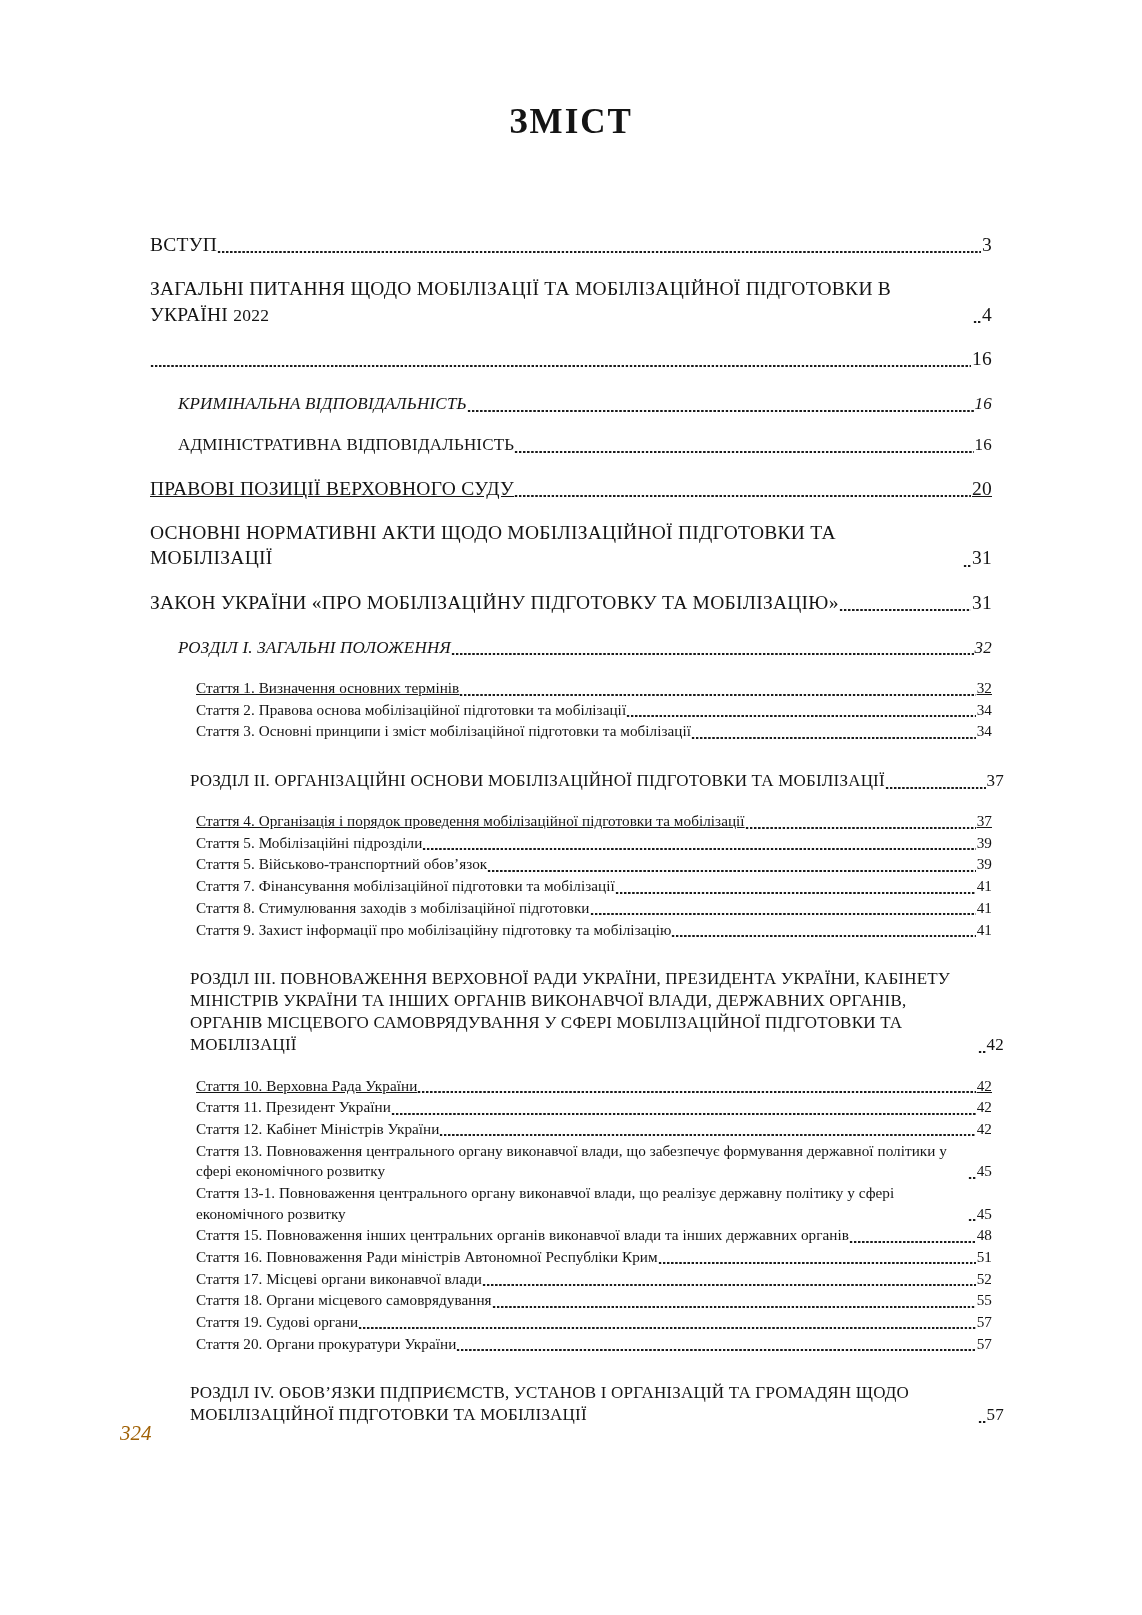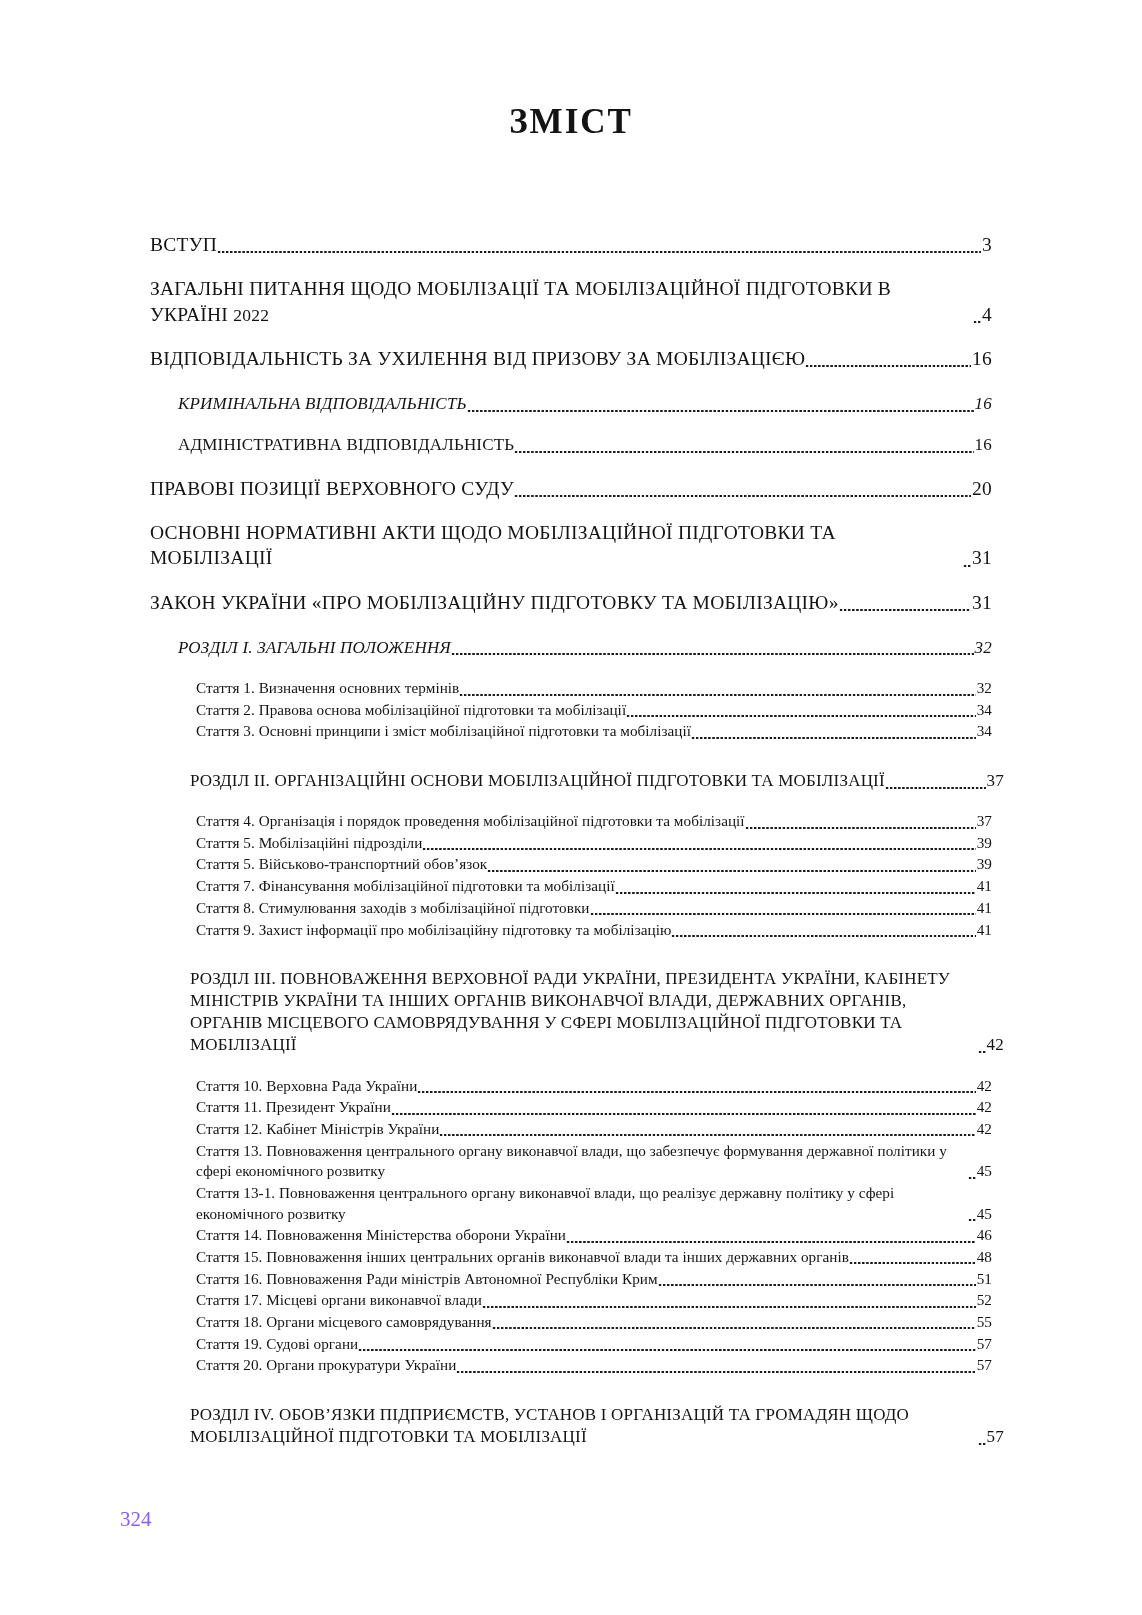--- a/index.html
+++ b/index.html
@@ -111,35 +111,36 @@
     margin-left: 46px;
     width: calc(100% - 46px);
     margin-bottom: 1px;
     font-size: 15.2px;
     line-height: 1.36;
     letter-spacing: 0.05px;
   }
   .lvl2 .pageno { font-size: 15.2px; }
 
   
-  .gap-before-sm { margin-top: 10px; }
+  .gap-before-sm { margin-top: 10px; text-decoration: underline; }
   .gap-before-md { margin-top: 22px; font-style: italic; }
   .gap-before-lg { margin-top: 28px; margin-left: 40px; }
   .tight { margin-bottom: 1px; }
 
   .small-digits { font-size: 0.90em; }
 
   
   .folio {
     position: absolute;
     left: 120px;
-    top: 1509px;
+    top: 1423px;
     font-size: 21px;
     line-height: 1;
-    color: #8b5cf6;
+    color: #a16207;
+    font-style: italic;
   }
 </style>
 </head>
 <body>
 
 <div class="page">
 
   <div class="doc-title">ЗМІСТ</div>
 
   <div class="toc" id="toc-root">
@@ -152,21 +153,20 @@
       </div>
       <div class="toc-entry lvl0">
         <div class="row">
           <span class="label">ЗАГАЛЬНІ ПИТАННЯ ЩОДО МОБІЛІЗАЦІЇ ТА МОБІЛІЗАЦІЙНОЇ ПІДГОТОВКИ В УКРАЇНІ <span class="small-digits">2022</span></span>
           <span class="leader"></span>
           <span class="pageno">4</span>
         </div>
       </div>
       <div class="toc-entry lvl0">
         <div class="row">
-          <span class="label">ВІДПОВІДАЛЬНІСТЬ ЗА УХИЛЕННЯ ВІД ПРИЗОВУ ЗА МОБІЛІЗАЦІЄЮ</span>
           <span class="leader"></span>
           <span class="pageno">16</span>
         </div>
       </div>
       <div class="toc-entry lvl1 gap-before-md">
         <div class="row">
           <span class="label">КРИМІНАЛЬНА ВІДПОВІДАЛЬНІСТЬ</span>
           <span class="leader"></span>
           <span class="pageno">16</span>
         </div>
@@ -313,27 +313,20 @@
       </div>
       <div class="toc-entry lvl2 tight">
         <div class="row">
           <span class="label">Стаття 13-1. Повноваження центрального органу виконавчої влади, що реалізує державну політику у сфері економічного розвитку</span>
           <span class="leader"></span>
           <span class="pageno">45</span>
         </div>
       </div>
       <div class="toc-entry lvl2 tight">
         <div class="row">
-          <span class="label">Стаття 14. Повноваження Міністерства оборони України</span>
-          <span class="leader"></span>
-          <span class="pageno">46</span>
-        </div>
-      </div>
-      <div class="toc-entry lvl2 tight">
-        <div class="row">
           <span class="label">Стаття 15. Повноваження інших центральних органів виконавчої влади та інших державних органів</span>
           <span class="leader"></span>
           <span class="pageno">48</span>
         </div>
       </div>
       <div class="toc-entry lvl2 tight">
         <div class="row">
           <span class="label">Стаття 16. Повноваження Ради міністрів Автономної Республіки Крим</span>
           <span class="leader"></span>
           <span class="pageno">51</span>

